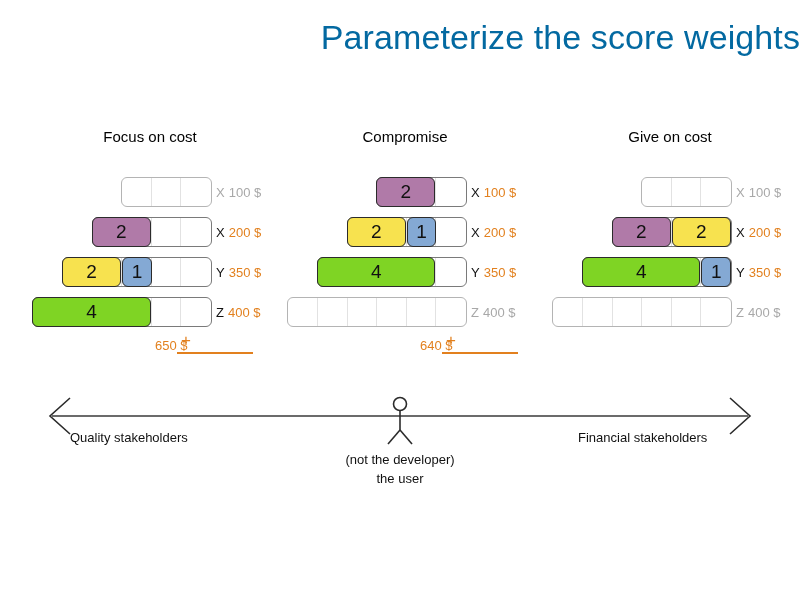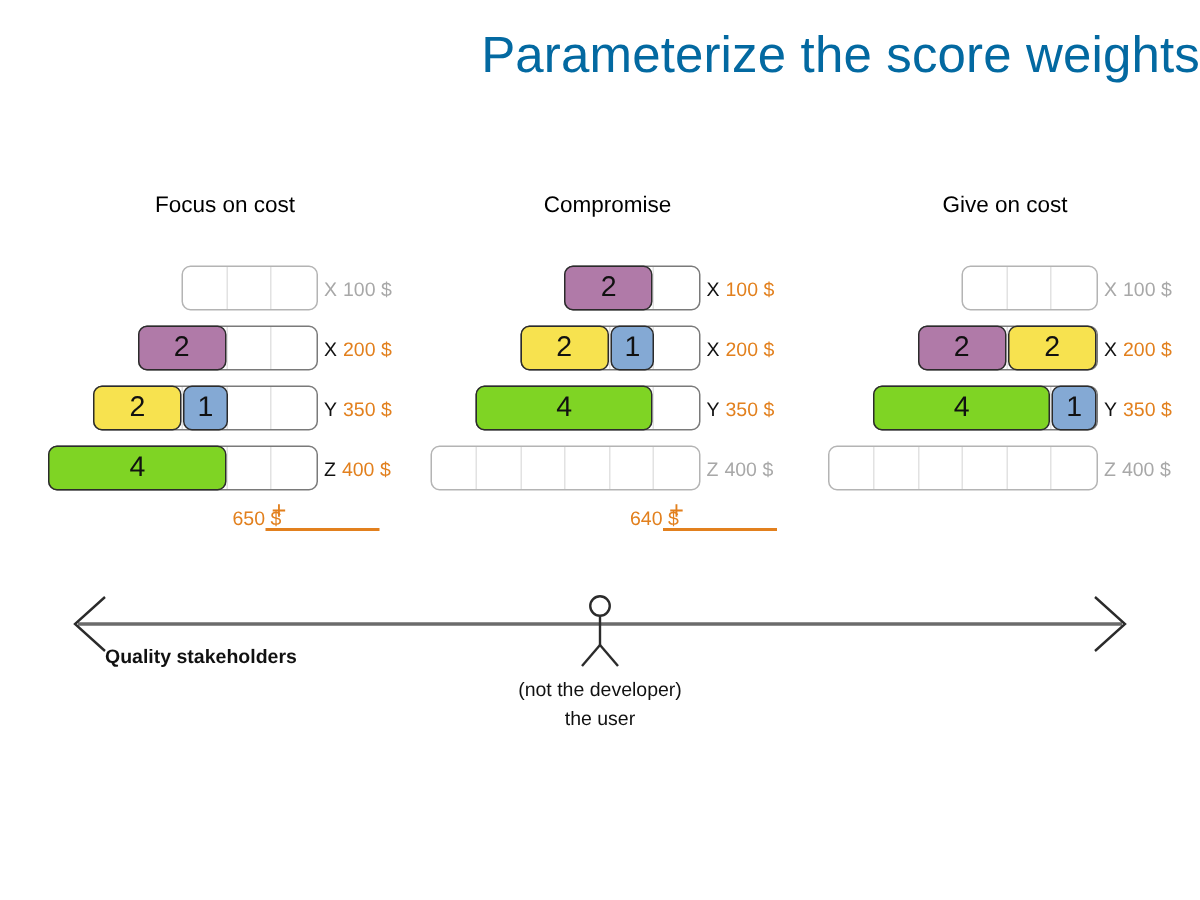--- a/index.html
+++ b/index.html
@@ -80,21 +80,21 @@
     position:absolute;left:22px;top:18px;width:76px;height:2px;background:#e2801e;
   }
   .total .sum{
     position:absolute;left:0;top:4px;width:98px;
   }
 
   
   .axis{position:absolute;left:0;top:392px;width:800px;height:120px;}
   .axis svg{display:block;}
   .axis-label{
-    position:absolute;font-size:13px;color:#111;white-space:nowrap;font-weight:bold;
+    position:absolute;font-size:13px;color:#111;white-space:nowrap;
   }
   .axis-left{left:70px;top:38px;}
   .axis-right{left:578px;top:38px;}
   .actor-cap{
     position:absolute;left:0;top:58px;width:800px;text-align:center;
     font-size:13px;color:#111;line-height:19px;
   }
 </style>
 </head>
 <body>
@@ -338,19 +338,20 @@
     <svg width="800" height="120" viewBox="0 0 800 120">
       <line x1="52" y1="24" x2="748" y2="24" stroke="#6b6b6b" stroke-width="2.2"></line>
       <polyline points="70,6 50,24 70,42" fill="none" stroke="#2b2b2b" stroke-width="1.6"></polyline>
       <polyline points="730,6 750,24 730,42" fill="none" stroke="#2b2b2b" stroke-width="1.6"></polyline>
       <circle cx="400" cy="12" r="6.5" fill="#ffffff" stroke="#2b2b2b" stroke-width="1.6"></circle>
       <line x1="400" y1="19" x2="400" y2="38" stroke="#2b2b2b" stroke-width="1.6"></line>
       <line x1="400" y1="38" x2="388" y2="52" stroke="#2b2b2b" stroke-width="1.6"></line>
       <line x1="400" y1="38" x2="412" y2="52" stroke="#2b2b2b" stroke-width="1.6"></line>
     </svg>
     <div class="axis-label axis-left">Quality stakeholders</div>
+    <div class="axis-label axis-right">Financial stakeholders</div>
     <div class="actor-cap">
       <div>(not the developer)</div>
       <div>the user</div>
     </div>
   </div>
 
 </div>
 
 </body></html>

